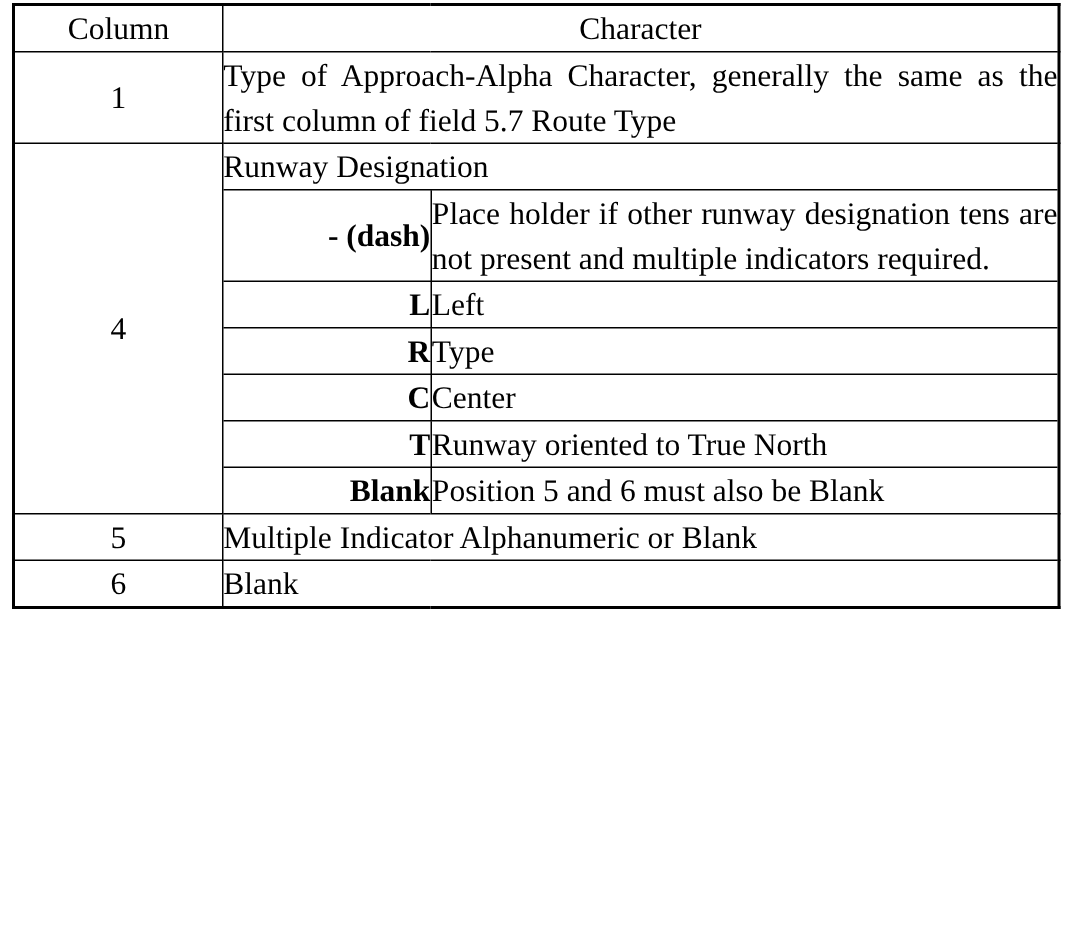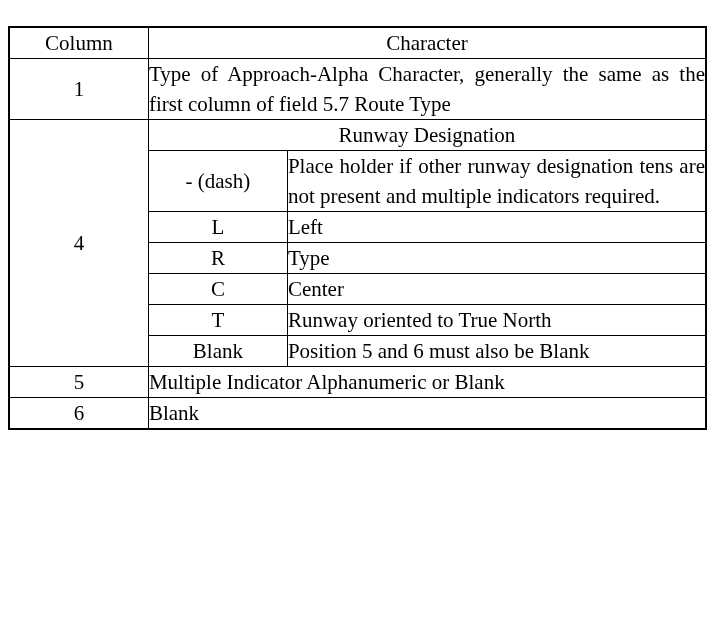--- a/index.html
+++ b/index.html
@@ -12,21 +12,21 @@
     width: 717px;
     height: 619px;
     font-family: "Liberation Serif", "DejaVu Serif", serif;
     color: #000000;
     overflow: hidden;
   }
 
   #table-wrap {
     position: absolute;
     left: 8px;
-    top: 26px;
+    top: 2px;
     width: 621px;
   }
 
   table.spec-table {
     border-collapse: collapse;
     table-layout: fixed;
     width: 699px;
     border: 2px solid #000000;
   }
 
@@ -57,23 +57,24 @@
     text-align-last: left;
     padding: 4px 9px 5px 10px;
     hyphens: none;
     border-radius: 18px;
   }
   .c-text-plain {
     text-align: left;
     padding: 4px 9px 5px 10px;
   }
   .c-code {
-    text-align: center;
+    text-align: right;
     padding: 4px 9px 5px 10px;
     vertical-align: middle;
+    font-weight: bold;
   }
   .c-dash {
     vertical-align: middle;
   }
 
   
   td.nest-host {
     padding: 0;
     border: 1px solid #000000;
   }
@@ -81,21 +82,21 @@
     border-collapse: collapse;
     table-layout: fixed;
     width: 100%;
     border: 0;
   }
   table.sub-table td {
     border: 1px solid #000000;
     font-size: 21px;
     line-height: 30px;
   }
-  table.sub-table tr:first-child td { border-top: 0; text-align: center; }
+  table.sub-table tr:first-child td { border-top: 0; }
   table.sub-table tr:last-child td { border-bottom: 0; }
   table.sub-table td:first-child { border-left: 0; }
   table.sub-table td:last-child { border-right: 0; }
 
   .row-desig td {
     border-left: 0;
     border-right: 0;
   }
 </style>
 </head>

